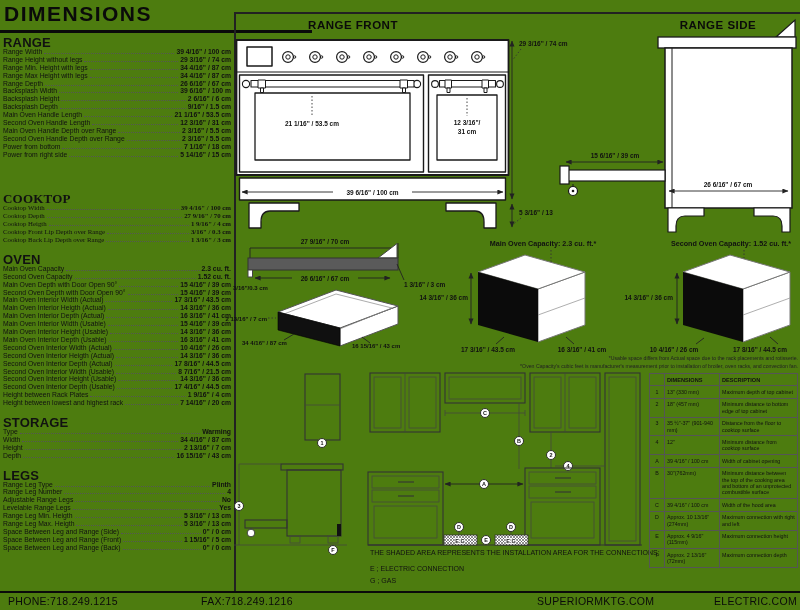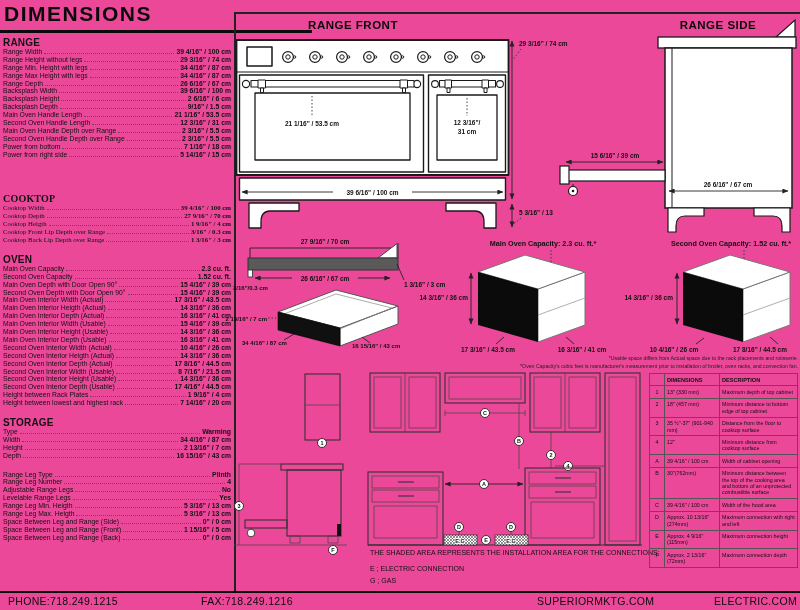--- a/index.html
+++ b/index.html
@@ -1,28 +1,28 @@
 <!DOCTYPE html>
 <html><head>
 <meta charset="utf-8">
 <style>
   html,body{margin:0;padding:0;background:#fff;}
-  #page{position:relative;width:800px;height:610px;background:#ec4899;overflow:hidden;
+  #page{position:relative;width:800px;height:610px;background:#4d7c0f;overflow:hidden;
         font-family:"Liberation Sans",sans-serif;color:#111;}
   
   #title{position:absolute;left:4px;top:2px;margin:0;font-size:21px;font-weight:800;
          letter-spacing:1.5px;color:#0a0a0a;}
   #title-underline{position:absolute;left:0;top:30px;width:312px;height:3px;background:#0a0a0a;}
   #vdivider{position:absolute;left:234px;top:12px;width:2px;height:579px;background:#222;}
   
   #leftcol{position:absolute;left:3px;top:38px;width:228px;}
   .section{margin-top:11px;}
   .section:first-child{margin-top:0;}
   .section.big-gap{margin-top:36px;font-family:Liberation Serif, serif;}
-  .sec-h{font-size:10px;font-weight:700;line-height:10px;letter-spacing:.2px;}
+  .sec-h{font-size:13px;font-weight:700;line-height:10px;letter-spacing:.2px;}
   .srow{display:flex;align-items:baseline;height:7.9px;line-height:7.9px;font-size:6.8px;}
   .sl{white-space:nowrap;}
   .dots{flex:1;border-bottom:1px dotted #555;margin:0 2px 1.5px 2px;min-width:4px;}
   .sv{font-weight:700;white-space:nowrap;}
   
   svg{position:absolute;overflow:visible;}
   .dtitle{font:700 11.5px "Liberation Sans",sans-serif;fill:#0a0a0a;letter-spacing:.5px;text-anchor:middle;}
   .lbl{font:700 6.5px "Liberation Sans",sans-serif;fill:#111;}
   .lblm{font:700 6.5px "Liberation Sans",sans-serif;fill:#111;text-anchor:middle;}
   .lble{font:700 6.5px "Liberation Sans",sans-serif;fill:#111;text-anchor:end;}
@@ -270,20 +270,21 @@
           <span class="dots"></span>
           <span class="sv">2 13/16" / 7 cm</span>
         </div>
         <div class="srow">
           <span class="sl">Depth</span>
           <span class="dots"></span>
           <span class="sv">16 15/16" / 43 cm</span>
         </div>
       </div>
       <div class="section">
+        <div class="sec-h">LEGS</div>
         <div class="srow">
           <span class="sl">Range Leg Type</span>
           <span class="dots"></span>
           <span class="sv">Plinth</span>
         </div>
         <div class="srow">
           <span class="sl">Range Leg Number</span>
           <span class="dots"></span>
           <span class="sv">4</span>
         </div>

